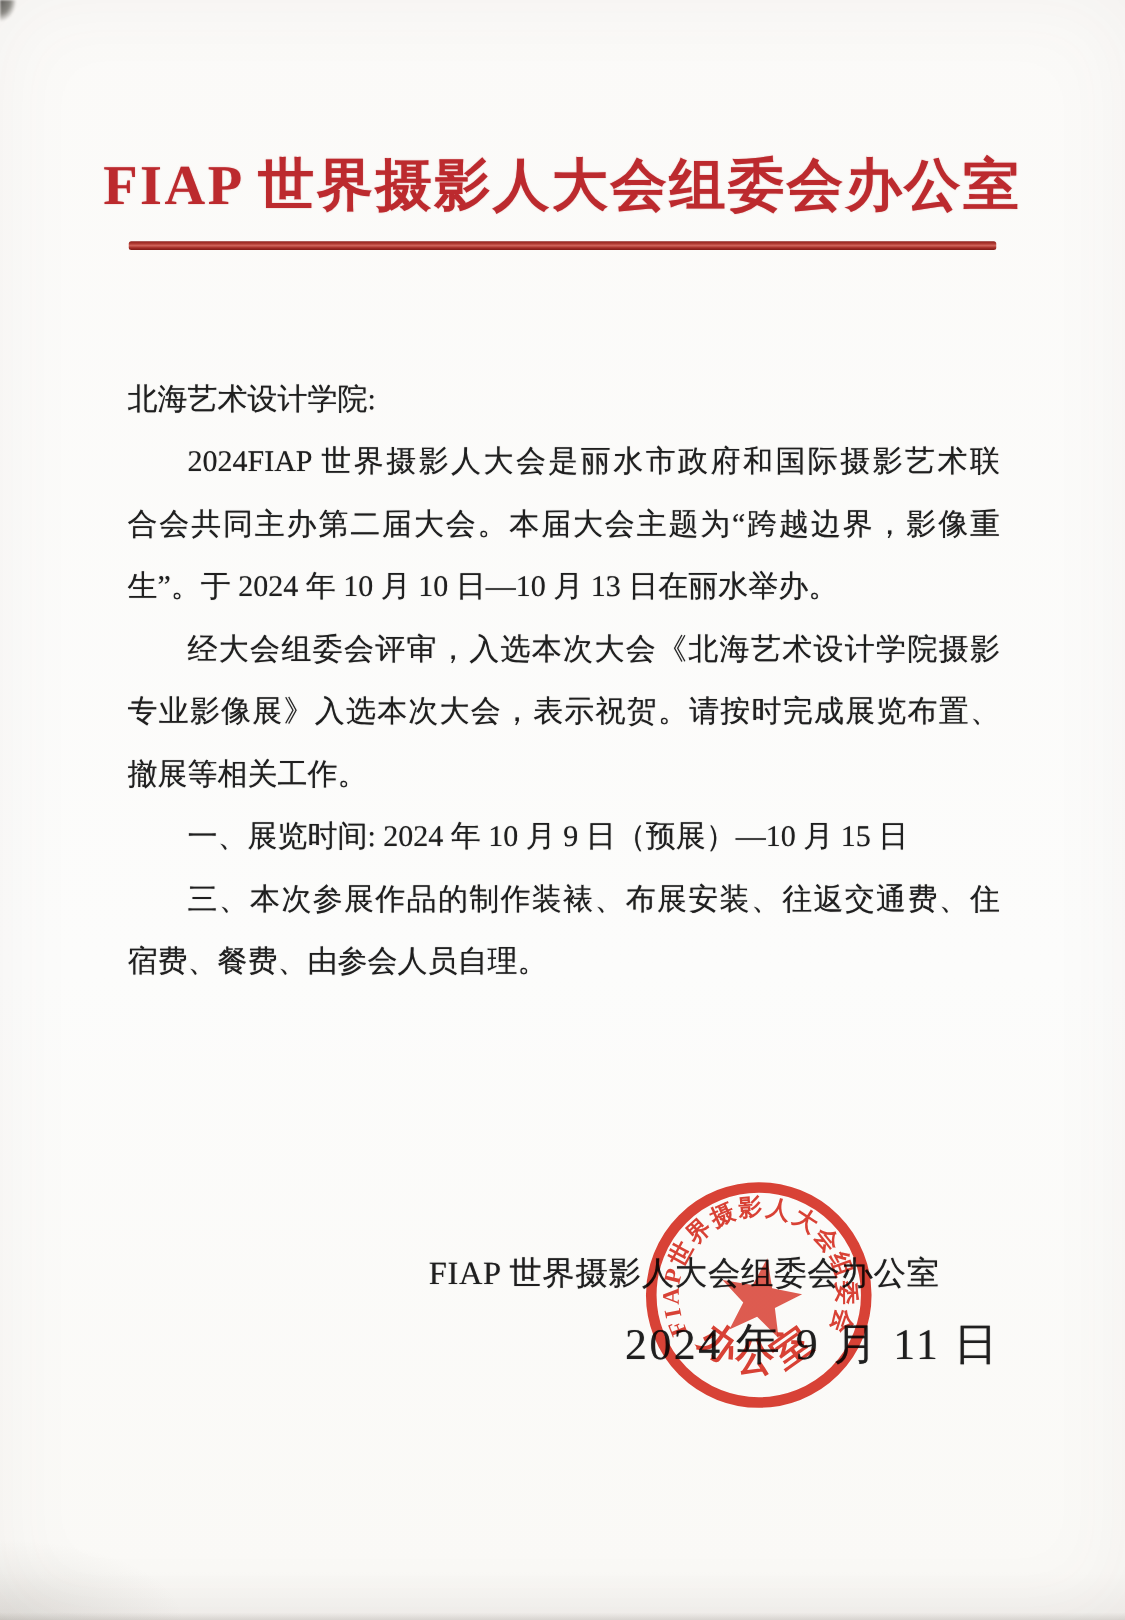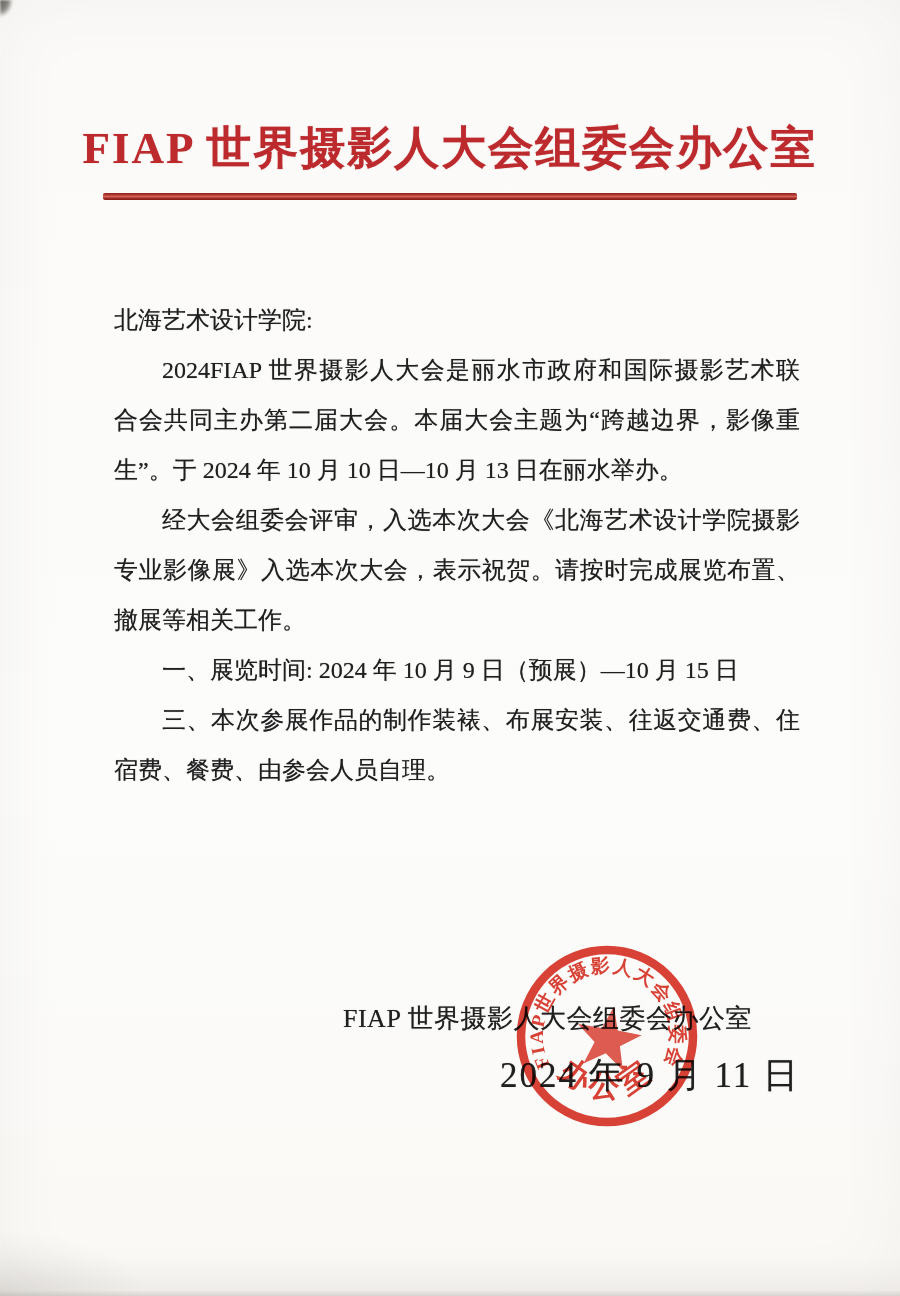--- a/index.html
+++ b/index.html
@@ -28,21 +28,21 @@
   .rule{
     position:absolute;top:193px;left:103px;width:694px;height:7px;
     background:linear-gradient(180deg,#8f211d 0%,#b03a32 28%,#d0635a 50%,#a52d27 75%,#7e1b17 100%);
     border-radius:2px;
   }
   .letter-body{
     position:absolute;top:295px;left:102px;width:698px;
     font-size:24px;line-height:50px;color:#1f1f1f;
     text-shadow:0 0 0.7px rgba(45,45,45,0.65);
   }
-  .line{height:50px;overflow:hidden;white-space:pre;margin-left:12px;}
+  .line{height:50px;overflow:hidden;white-space:pre;}
   .line.indent{text-indent:48px;}
   .line.justify{white-space:normal;text-align:justify;text-align-last:justify;}
   .sig-org{
     position:absolute;left:343px;top:1001px;
     font-size:26px;color:#1f1f1f;letter-spacing:0.5px;
     text-shadow:0 0 0.7px rgba(45,45,45,0.65);
   }
   .sig-date{
     position:absolute;left:500px;top:1052px;
     font-size:35px;color:#1f1f1f;letter-spacing:2px;

